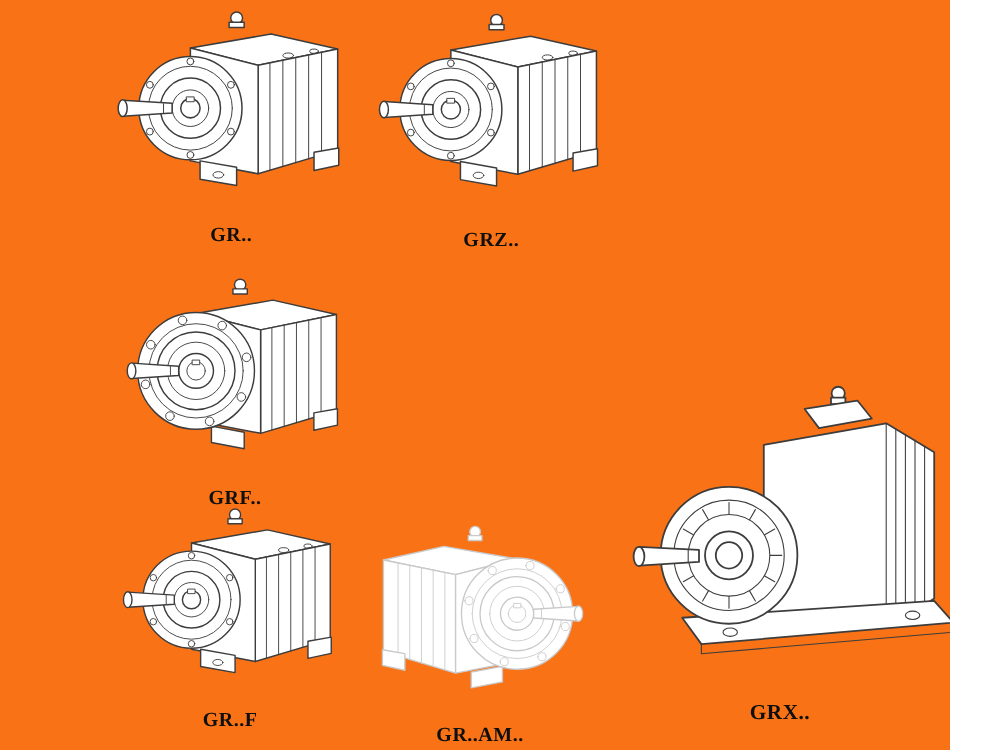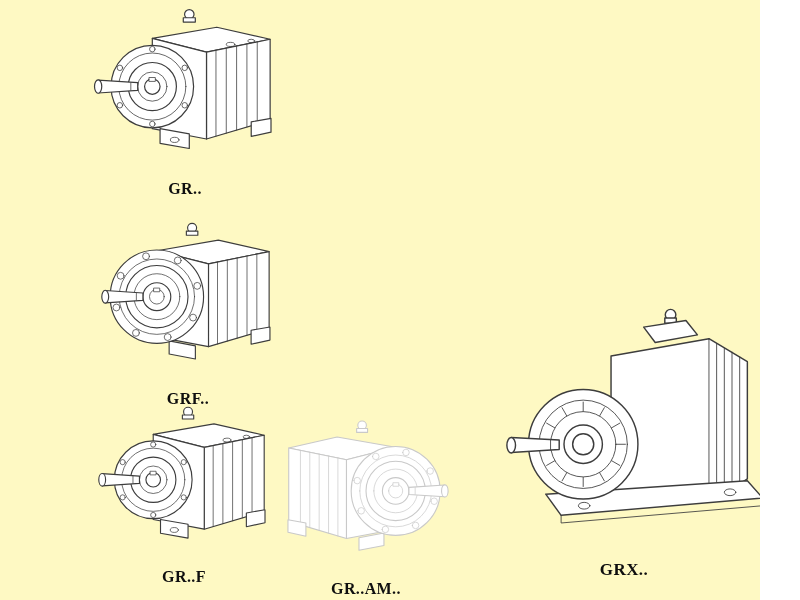--- a/index.html
+++ b/index.html
@@ -1,18 +1,18 @@
 <!DOCTYPE html>
 <html><head>
 <meta charset="utf-8">
 <style>
   * { margin:0; padding:0; box-sizing:border-box; }
   html,body { width:800px; height:600px; }
   body { background:#ffffff; font-family:"Liberation Serif", serif; }
-  #page { position:relative; width:760px; height:600px; overflow:hidden; background:#fef9c3; }
+  #page { position:relative; width:760px; height:600px; overflow:hidden; background:#f97316; }
   .fig { position:absolute; display:flex; flex-direction:column; align-items:center; }
   .draw { display:block; }
   .dark  { color:#3d3d3d; }
   .faint { color:#c9c9c9; }
   .cap { font-weight:700; font-size:16px; color:#0f0f0f; letter-spacing:.4px; white-space:nowrap; margin-top:4px; }
   .cap-grz  { margin-top:8px; }
   .cap-grxf { margin-top:14px; transform:translateX(-44px); font-size:17px; }
   .cap-grx  { margin-top:8px;  transform:translateX(-12px); font-size:17px; }
   svg [fill="#fff"] { fill:#ffffff; }
 </style>
@@ -133,38 +133,44 @@
     </defs>
   </svg>
 
   <figure class="fig" style="left:85px; top:4px;">
     <svg class="draw dark" width="200" height="172" viewBox="0 0 230 200">
       <use href="#core-inline"></use>
     </svg>
     <figcaption class="cap">GR..</figcaption>
   </figure>
 
+  <figure class="fig" style="left:295px; top:6px;">
+    <svg class="draw dark" width="196" height="170" viewBox="0 0 230 200">
+      <use href="#core-inline"></use>
+    </svg>
+    <figcaption class="cap cap-grz">GRZ..</figcaption>
+  </figure>
 
 
   <figure class="fig" style="left:88px; top:218px;">
     <svg class="draw dark" width="200" height="168" viewBox="0 0 230 205">
       <use href="#core-flange"></use>
     </svg>
     <figcaption class="cap">GRF..</figcaption>
   </figure>
 
 
   <figure class="fig" style="left:86px; top:402px;">
     <svg class="draw dark" width="196" height="162" viewBox="0 0 230 200">
       <use href="#core-inline"></use>
     </svg>
     <figcaption class="cap">GR..F</figcaption>
   </figure>
 
-  <figure class="fig" style="left:268px; top:416px;">
+  <figure class="fig" style="left:286px; top:416px;">
     <svg class="draw faint" width="196" height="160" viewBox="0 0 230 205">
       <g transform="translate(230,0) scale(-1,1)">
           <use href="#core-flange"></use>
         </g>
     </svg>
     <figcaption class="cap">GR..AM..</figcaption>
   </figure>
 
   <figure class="fig" style="left:492px; top:302px;">
     <svg class="draw dark" width="288" height="250" viewBox="0 0 300 260">

